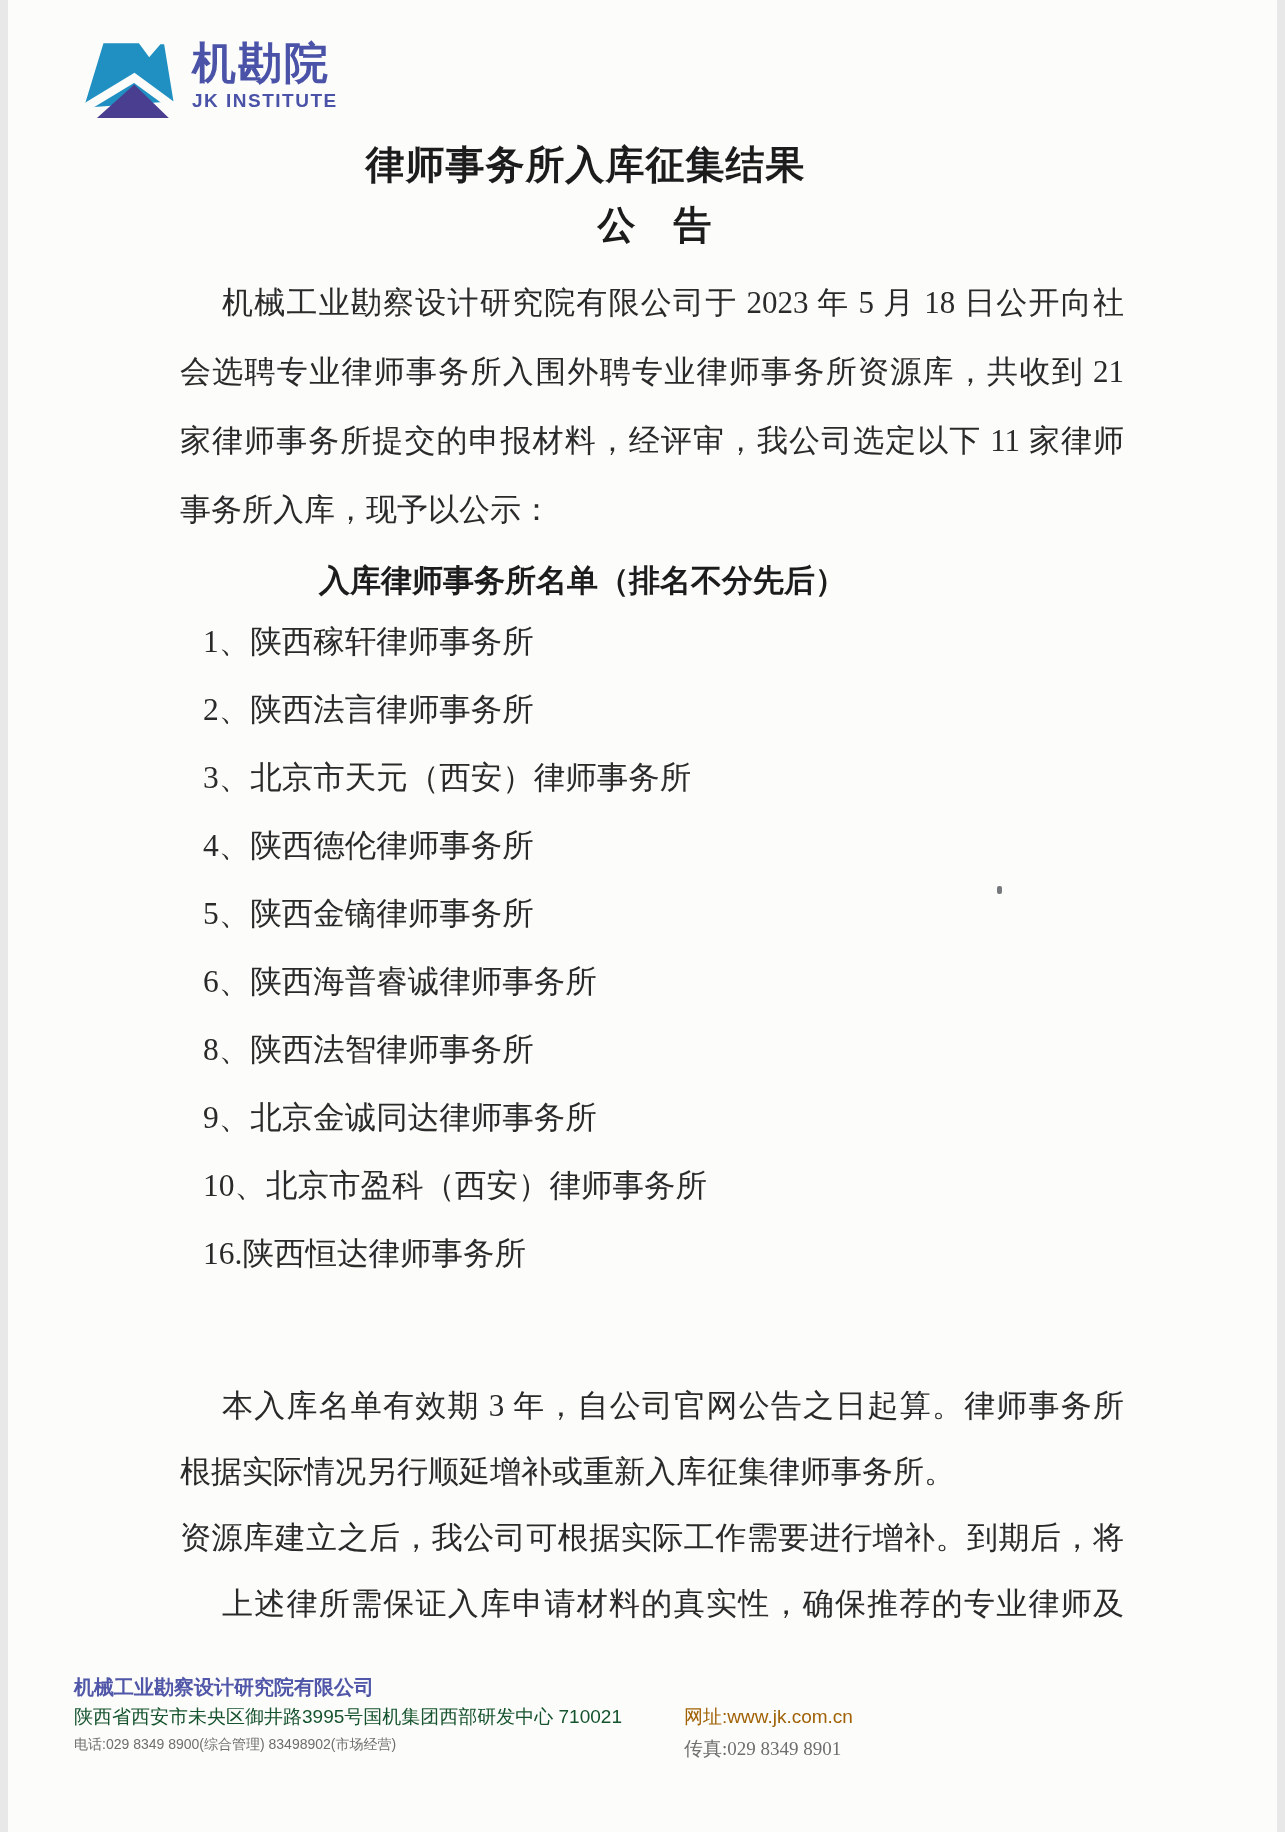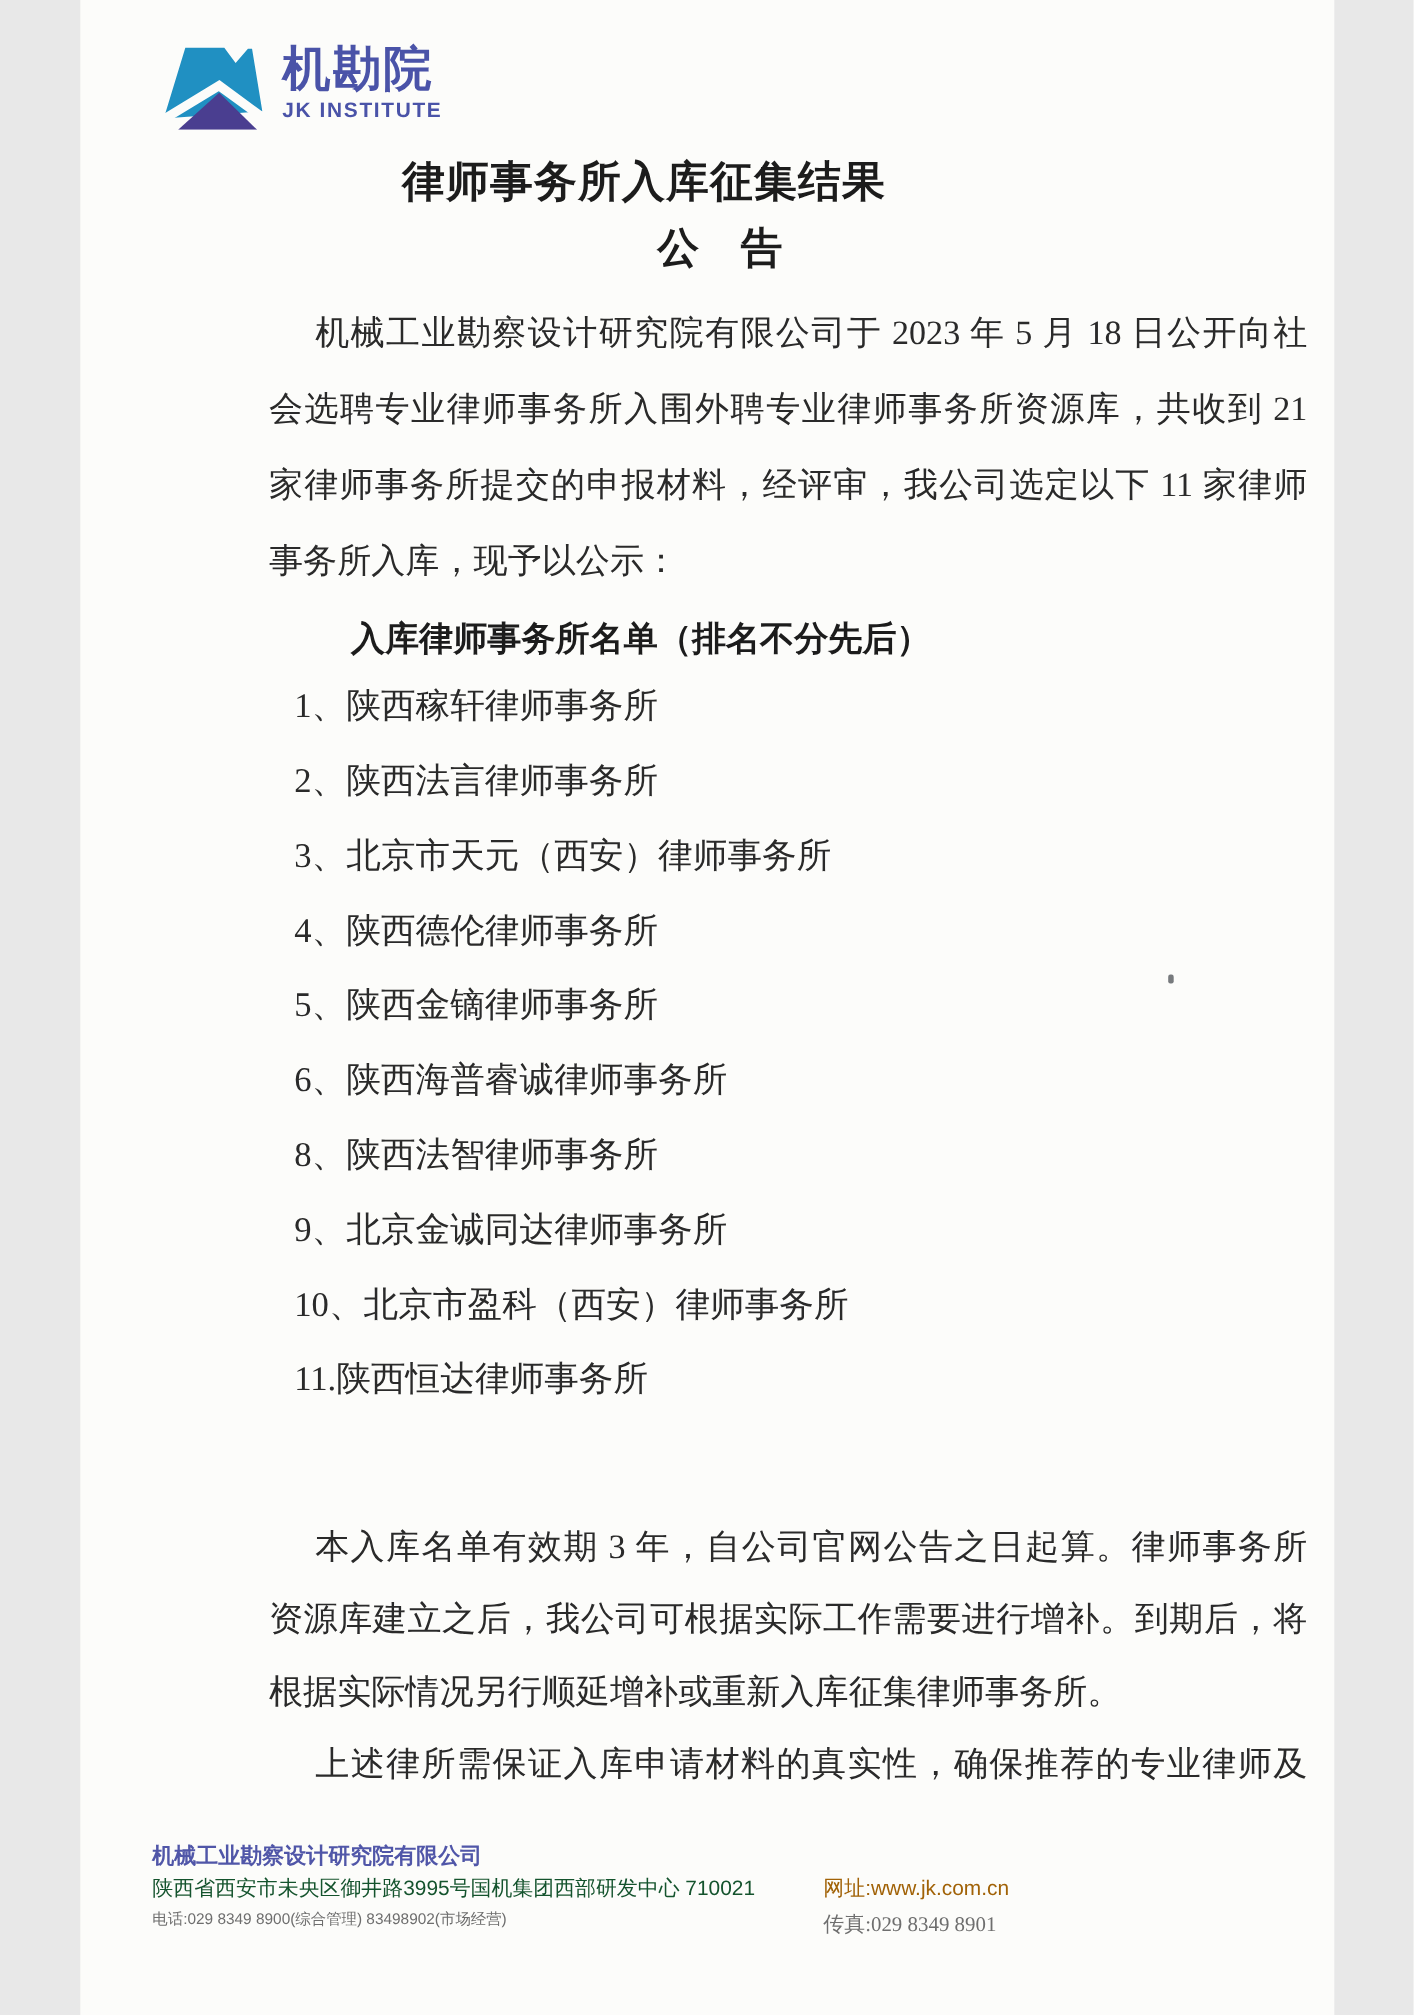--- a/index.html
+++ b/index.html
@@ -1,19 +1,19 @@
 <!DOCTYPE html>
 <html><head>
 <meta charset="utf-8">
 <style>
   html,body { margin:0; padding:0; }
   body { background:#e8e8e8; }
   .page {
     position:relative;
-    width:1140px; height:1832px;
+    width:1269px; height:1832px;
     margin:0 auto;
     background:#fcfcfa;
     overflow:hidden;
     font-family:"Liberation Serif","DejaVu Serif",serif;
     color:#2a2a2a;
   }
 
   
   .logo-row { position:absolute; left:60px; top:34px; display:flex; align-items:flex-start; }
   .logo-mark { width:112px; height:84px; }
@@ -96,27 +96,27 @@
   <div class="firm-list">
     <div class="firm">1、陕西稼轩律师事务所</div>
     <div class="firm">2、陕西法言律师事务所</div>
     <div class="firm">3、北京市天元（西安）律师事务所</div>
     <div class="firm">4、陕西德伦律师事务所</div>
     <div class="firm">5、陕西金镝律师事务所</div>
     <div class="firm">6、陕西海普睿诚律师事务所</div>
     <div class="firm">8、陕西法智律师事务所</div>
     <div class="firm">9、北京金诚同达律师事务所</div>
     <div class="firm">10、北京市盈科（西安）律师事务所</div>
-    <div class="firm">11.陕西恒达律师事务所</div>
+    <div class="firm">16.陕西恒达律师事务所</div>
   </div>
 
   <div class="closing">
     <div class="line just indent">本入库名单有效期 3 年，自公司官网公告之日起算。律师事务所</div>
+    <div class="line">根据实际情况另行顺延增补或重新入库征集律师事务所。</div>
     <div class="line just">资源库建立之后，我公司可根据实际工作需要进行增补。到期后，将</div>
-    <div class="line">根据实际情况另行顺延增补或重新入库征集律师事务所。</div>
     <div class="line just indent">上述律所需保证入库申请材料的真实性，确保推荐的专业律师及</div>
   </div>
 
   <div class="artifact-dot"></div>
 
   <div class="footer">
     <div class="footer-company">机械工业勘察设计研究院有限公司</div>
     <div class="footer-address">陕西省西安市未央区御井路3995号国机集团西部研发中心  710021</div>
     <div class="footer-phone">电话:029 8349 8900(综合管理)    83498902(市场经营)</div>
     <div class="footer-website">网址:www.jk.com.cn</div>

